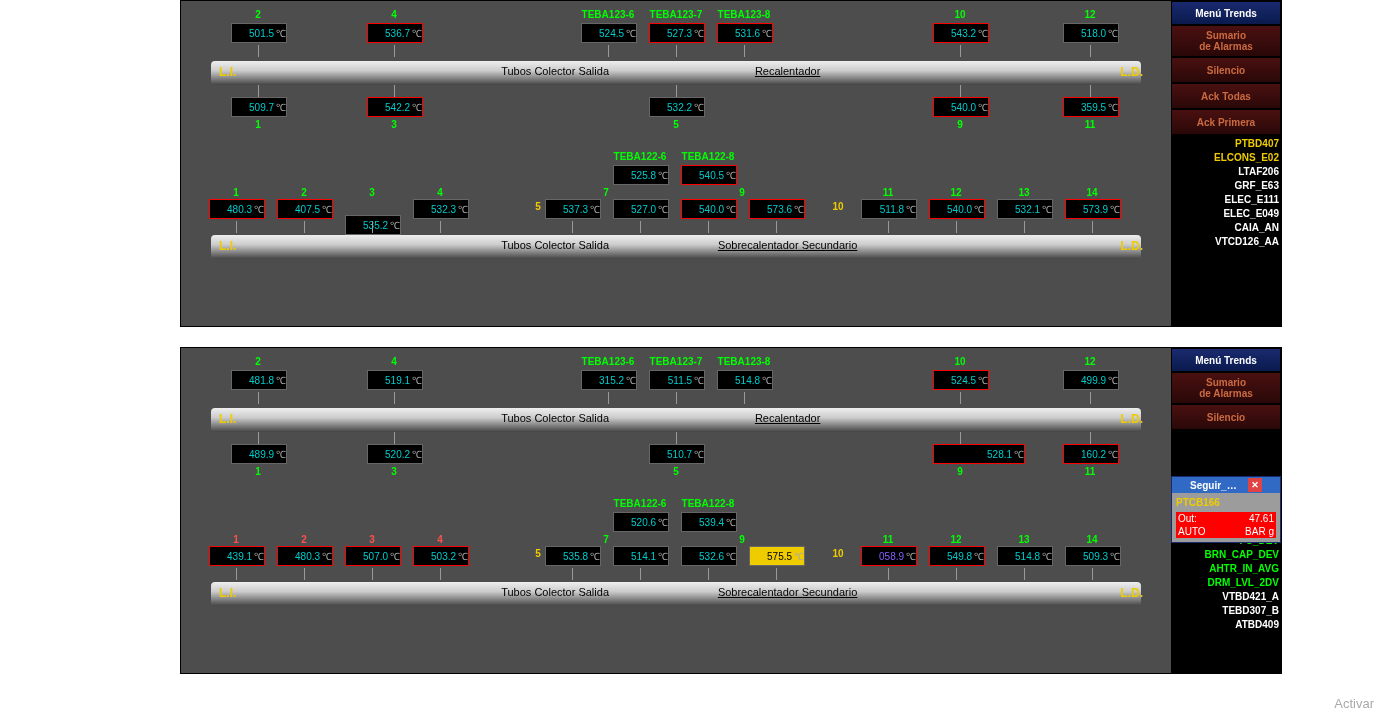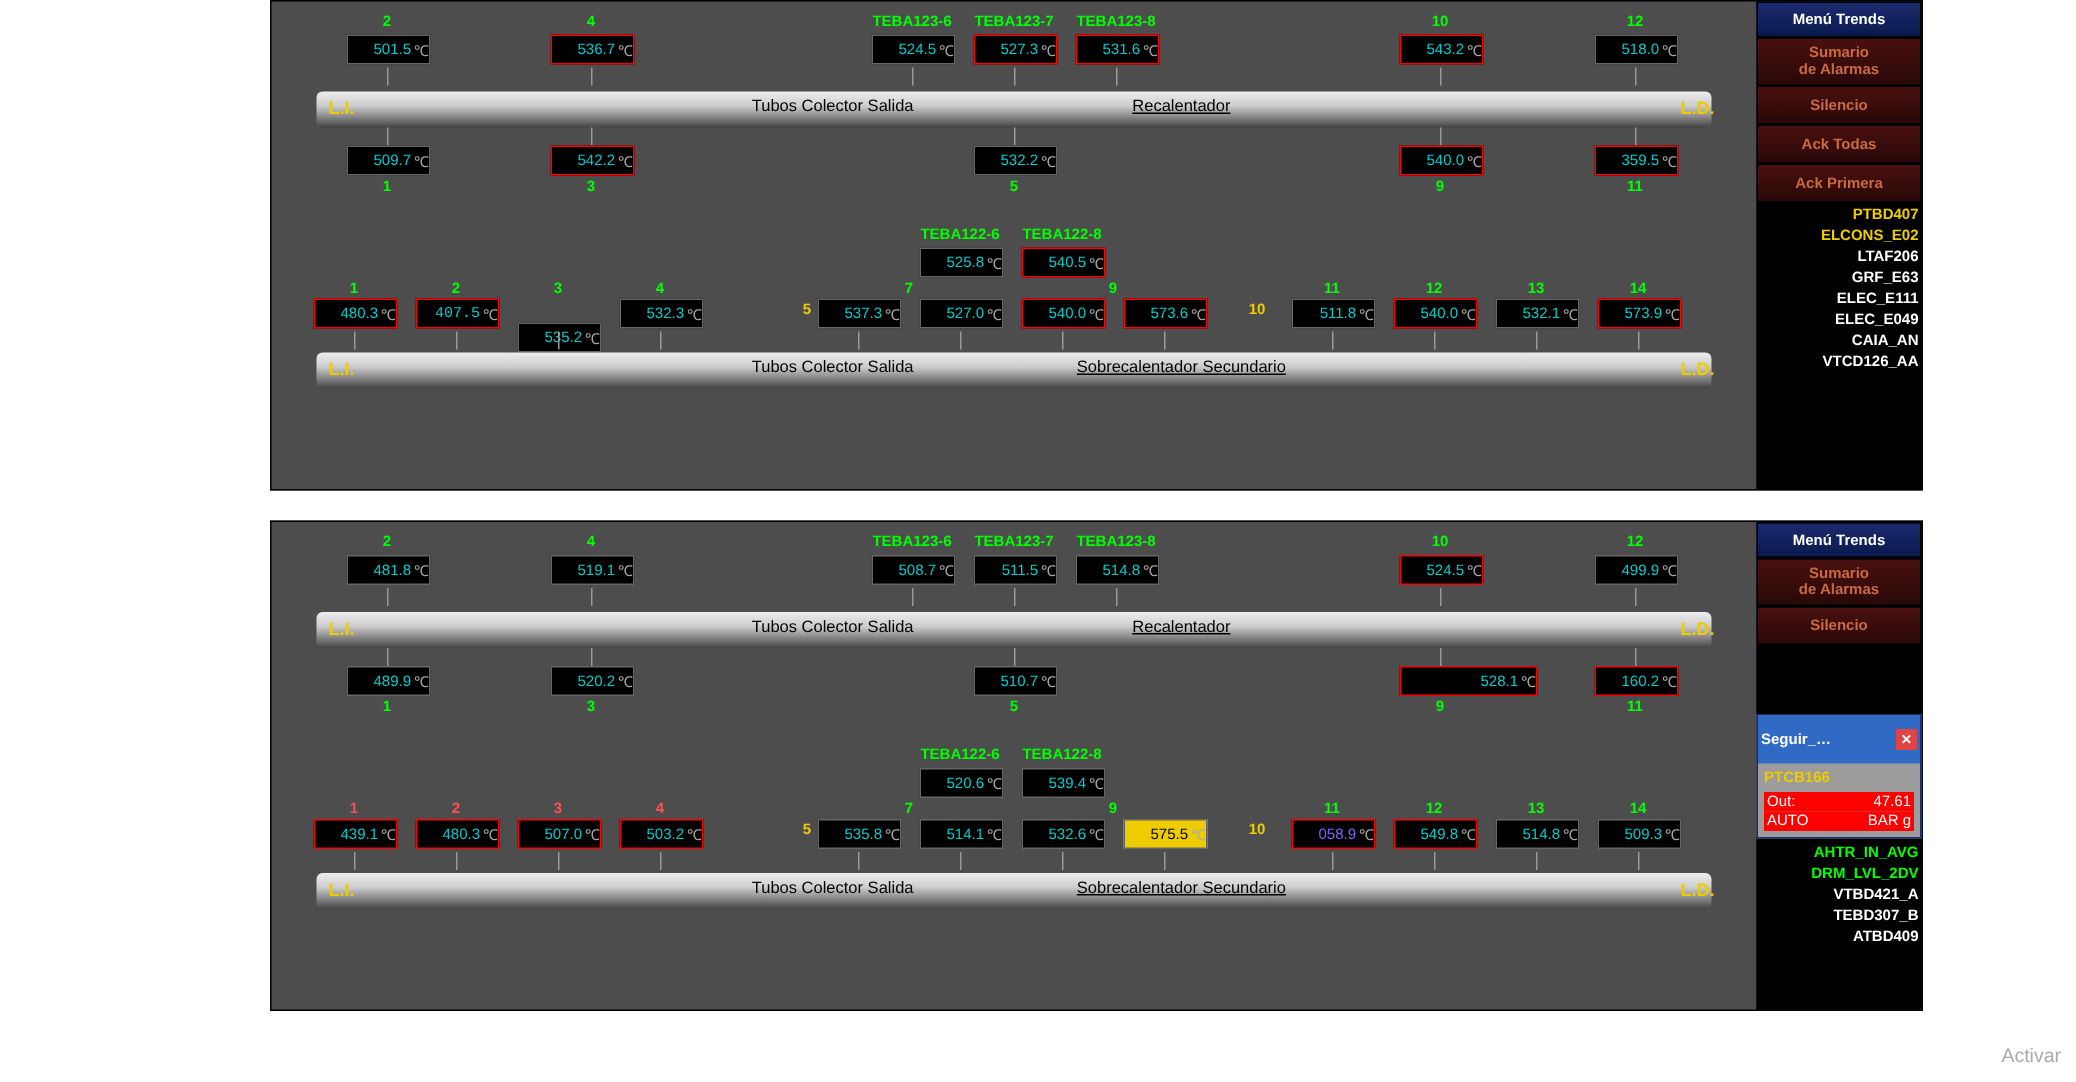--- a/index.html
+++ b/index.html
@@ -120,25 +120,25 @@
   .tick {
     position: absolute;
     width: 1px;
     height: 12px;
     background: #999;
   }
 
   .winbar {
     background: #316ac5;
     color: #fff;
-    height: 32px;
+    height: 16px;
     display: flex;
     align-items: center;
     justify-content: space-between;
-    padding: 0 2px;
+    padding: 0 18px;
     font-size: 10px;
     font-weight: bold;
   }
   .winclose {
     width: 14px;
     height: 14px;
     background: #e04343;
     color: #fff;
     display: flex;
     align-items: center;
@@ -274,21 +274,21 @@
         <span class="label-top label-yellow" style="left: 657px; top: 200px;">10</span>
         <span class="label-top label-green" style="left: 707px; top: 186px;">11</span>
         <span class="label-top label-green" style="left: 775px; top: 186px;">12</span>
         <span class="label-top label-green" style="left: 843px; top: 186px;">13</span>
         <span class="label-top label-green" style="left: 911px; top: 186px;">14</span>
         <div class="reading alarm" style="left: 28px; top: 198px;">
           <span class="val">480.3</span>
           <span class="unit">℃</span>
         </div>
         <div class="tick" style="left: 55px; top: 220px;"></div>
-        <div class="reading alarm" style="left: 96px; top: 198px; font-family: Liberation Mono, monospace;">
+        <div class="reading alarm" style="left: 96px; top: 198px;">
           <span class="val">407.5</span>
           <span class="unit">℃</span>
         </div>
         <div class="tick" style="left: 123px; top: 220px;"></div>
         <div class="reading normal" style="left: 164px; top: 214px;">
           <span class="val">535.2</span>
           <span class="unit">℃</span>
         </div>
         <div class="tick" style="left: 191px; top: 220px;"></div>
         <div class="reading normal" style="left: 232px; top: 198px;">
@@ -384,21 +384,21 @@
           <span class="val">481.8</span>
           <span class="unit">℃</span>
         </div>
         <div class="tick" style="left: 77px; top: 44px;"></div>
         <div class="reading normal" style="left: 186px; top: 22px;">
           <span class="val">519.1</span>
           <span class="unit">℃</span>
         </div>
         <div class="tick" style="left: 213px; top: 44px;"></div>
         <div class="reading normal" style="left: 400px; top: 22px;">
-          <span class="val">508.7</span>
+          <span class="val">315.2</span>
           <span class="unit">℃</span>
         </div>
         <div class="tick" style="left: 427px; top: 44px;"></div>
         <div class="reading normal" style="left: 468px; top: 22px;">
           <span class="val">511.5</span>
           <span class="unit">℃</span>
         </div>
         <div class="tick" style="left: 495px; top: 44px;"></div>
         <div class="reading normal" style="left: 536px; top: 22px;">
           <span class="val">514.8</span>

